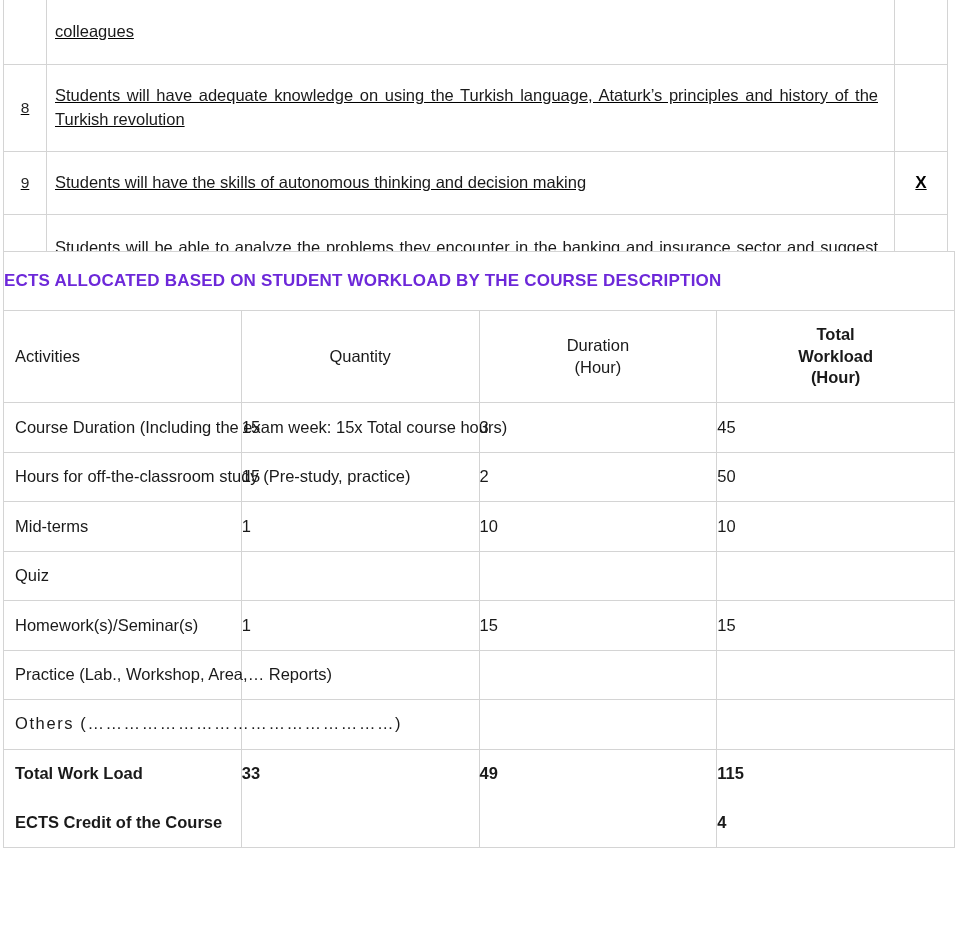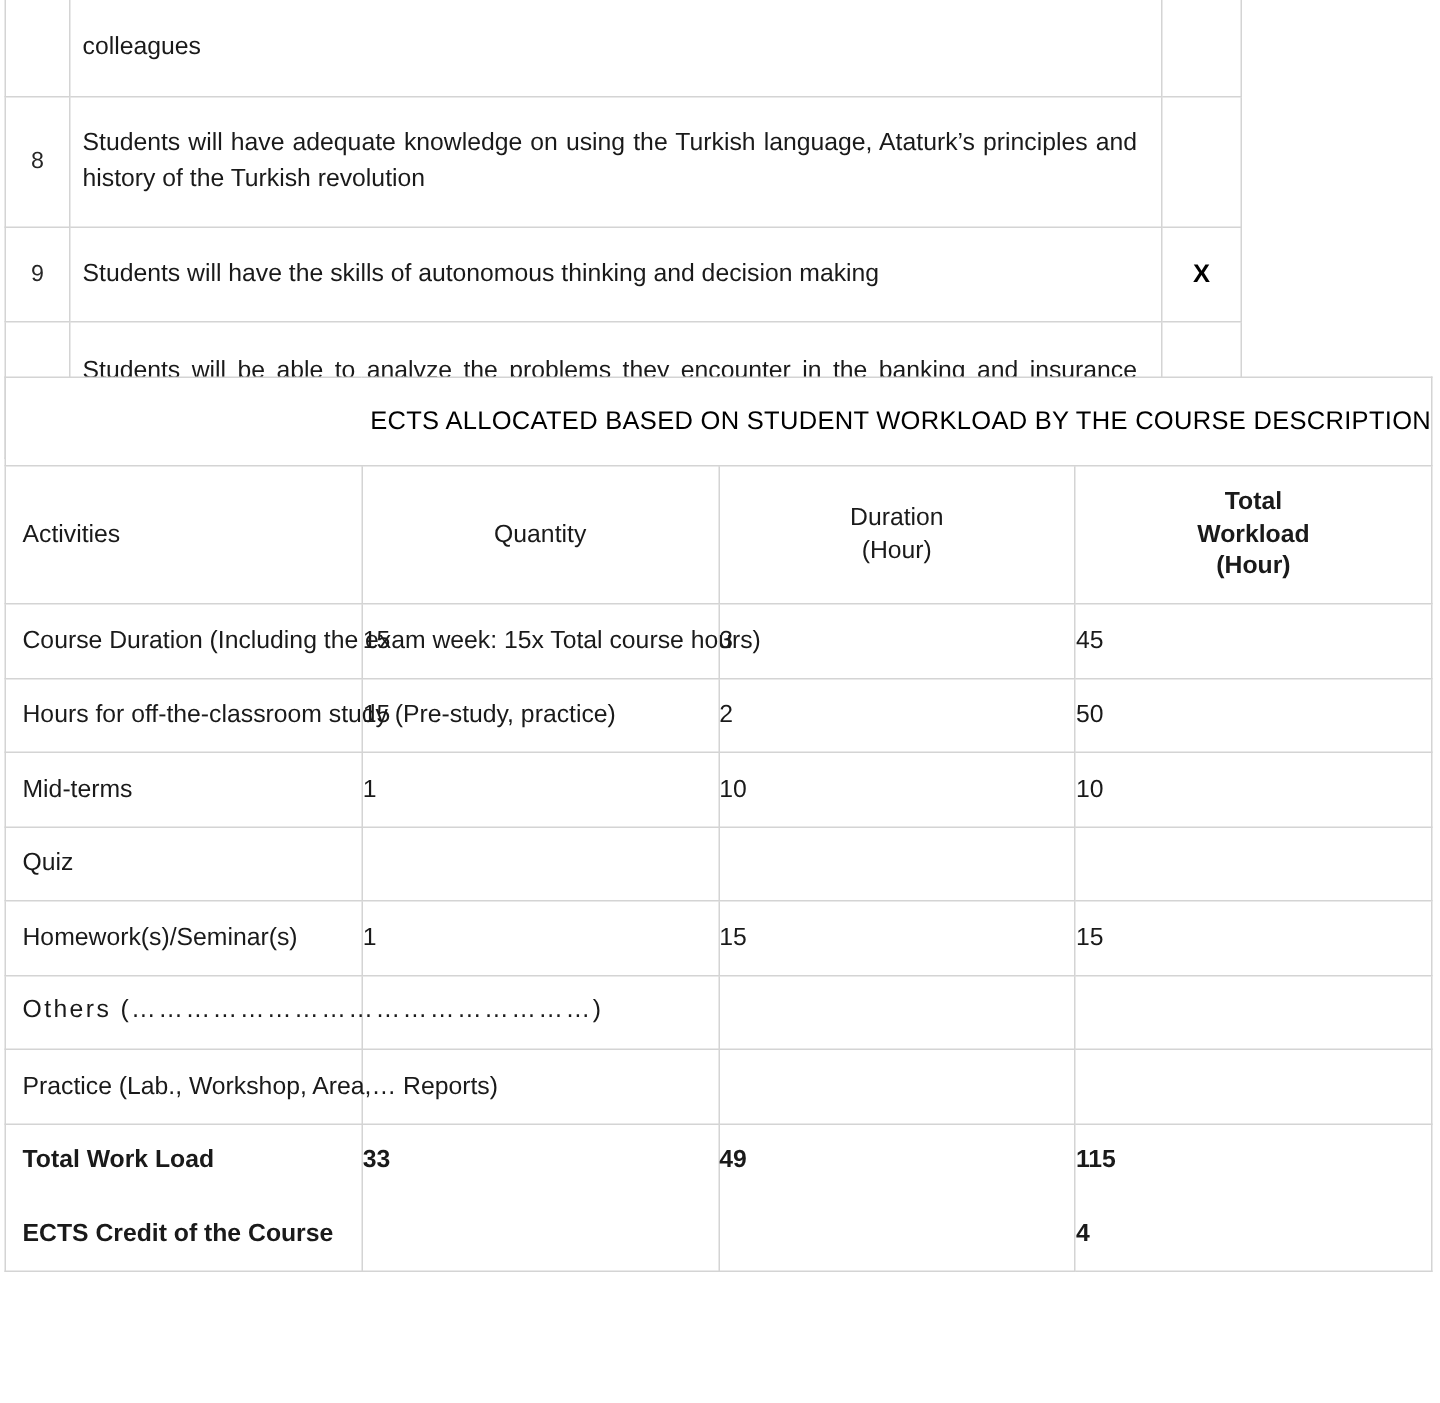--- a/index.html
+++ b/index.html
@@ -18,23 +18,24 @@
     position: relative;
     width: 960px;
     height: 935px;
   }
 
   
   .outcomes-table {
     position: absolute;
     left: 3px;
     top: 0px;
-    width: 825px;
+    width: 945px;
     border-collapse: collapse;
     table-layout: fixed;
+    text-decoration: underline;
   }
   .outcomes-table td {
     border-top: 1px solid #d4d4d4;
     border-bottom: 1px solid #d4d4d4;
     border-left: 1px solid #d4d4d4;
     border-right: 1px solid #d4d4d4;
     padding: 0;
     vertical-align: middle;
     background: #ffffff;
   }
@@ -78,25 +79,25 @@
     table-layout: fixed;
   }
   .ects-table td {
     border: 1px solid #d4d4d4;
     padding: 0;
     background: #ffffff;
     vertical-align: middle;
   }
   .ects-title-cell {
     height: 58px;
-    text-align: right;
+    text-align: left;
     font-size: 17px;
-    font-weight: normal;
+    font-weight: bold;
     letter-spacing: 0.2px;
-    color: #000000;
+    color: #6d28d9;
   }
   .ects-head-cell {
     height: 91px;
     font-size: 16.5px;
     color: #1a1a1a;
     line-height: 1.3;
   }
   .head-activities {
     text-align: left;
     padding-left: 11px !important;
@@ -214,29 +215,29 @@
         <td class="cell-num"></td>
         <td class="cell-num"></td>
       </tr>
       <tr class="data-row">
         <td class="cell-activity">Homework(s)/Seminar(s)</td>
         <td class="cell-num">1</td>
         <td class="cell-num">15</td>
         <td class="cell-num">15</td>
       </tr>
       <tr class="data-row">
+        <td class="cell-activity">Practice (Lab., Workshop, Area,… Reports)</td>
+        <td class="cell-num"></td>
+        <td class="cell-num"></td>
+        <td class="cell-num"></td>
+      </tr>
+      <tr class="data-row">
         <td class="cell-activity">
           <span class="dotted-leader">Others (……………………………………………)</span>
         </td>
-        <td class="cell-num"></td>
-        <td class="cell-num"></td>
-        <td class="cell-num"></td>
-      </tr>
-      <tr class="data-row">
-        <td class="cell-activity">Practice (Lab., Workshop, Area,… Reports)</td>
         <td class="cell-num"></td>
         <td class="cell-num"></td>
         <td class="cell-num"></td>
       </tr>
 
       <tr class="data-row bold-row no-rule-bottom">
         <td class="cell-activity">Total Work Load</td>
         <td class="cell-num">33</td>
         <td class="cell-num">49</td>
         <td class="cell-num">115</td>

